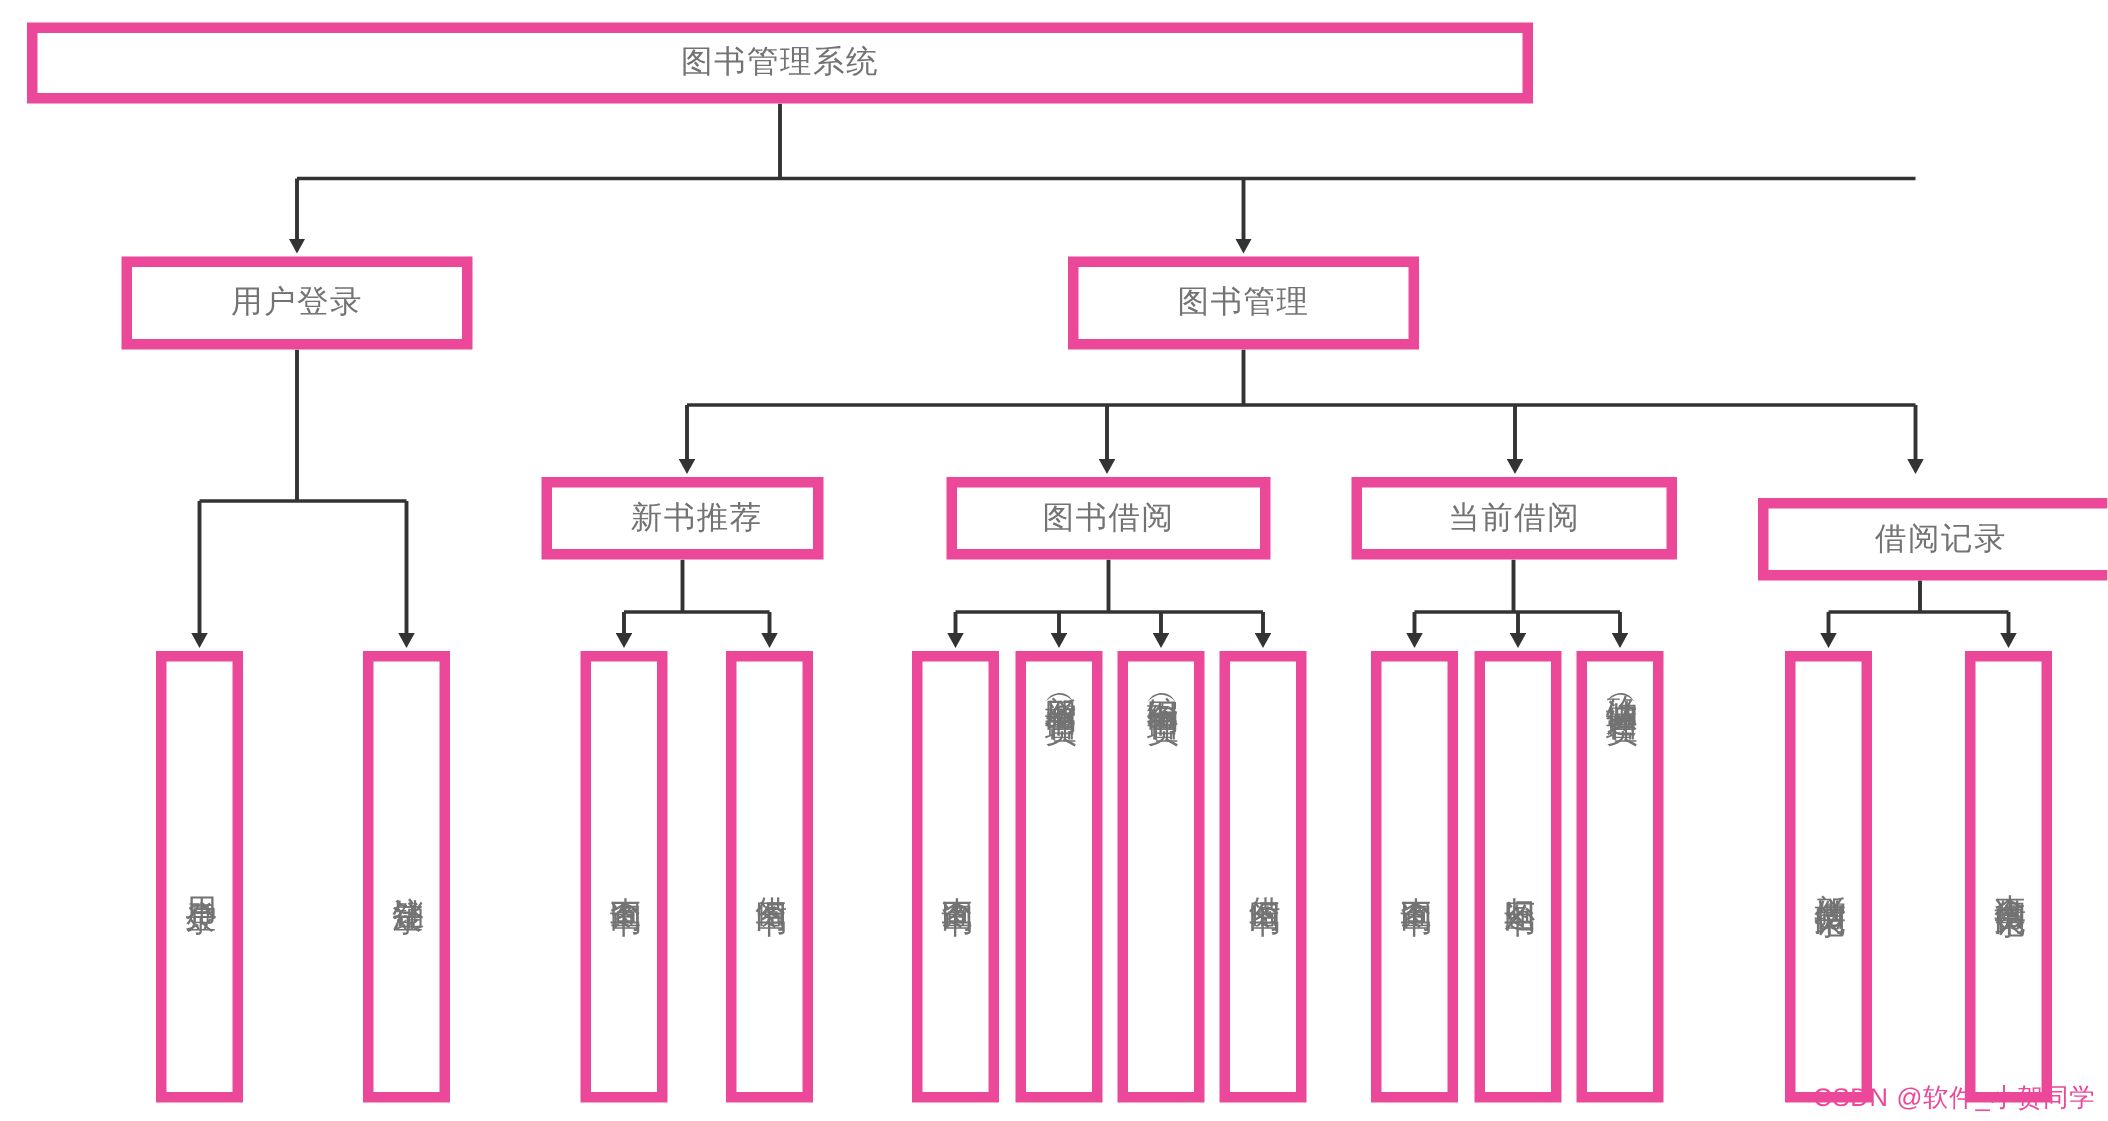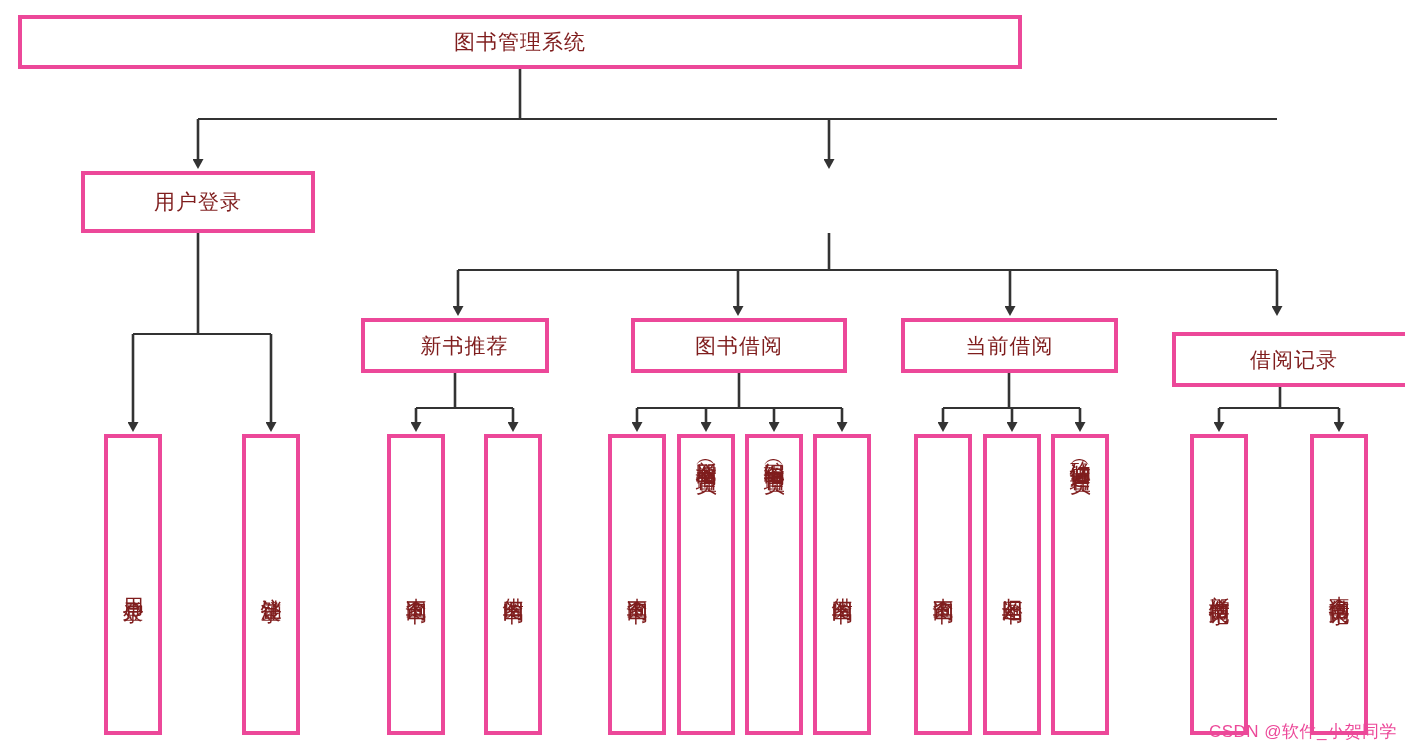--- a/index.html
+++ b/index.html
@@ -22,26 +22,26 @@
     position: absolute;
     left: 0;
     top: 0;
     width: 1405px;
     height: 747px;
     pointer-events: none;
   }
   .node {
     position: absolute;
     box-sizing: border-box;
-    border: 4px solid #ec4899;
+    border: 7px solid #ec4899;
     background: #ffffff;
     display: flex;
     align-items: center;
     justify-content: center;
-    color: #7f1d1d;
+    color: #737373;
     z-index: 2;
     text-align: right;
   }
   .node.horiz {
     font-size: 21px;
     line-height: 1.2;
     letter-spacing: 1px;
   }
   .node.vert {
     writing-mode: vertical-rl;
@@ -127,20 +127,23 @@
     </g>
   </svg>
 
   <div class="node horiz" style="left:18px; top:15px; width:1004px; height:54px;">
     <span class="node-label">图书管理系统</span>
   </div>
 
   <div class="node horiz" style="left:81px; top:171px; width:234px; height:62px;">
     <span class="node-label">用户登录</span>
   </div>
+  <div class="node horiz" style="left:712px; top:171px; width:234px; height:62px;">
+    <span class="node-label">图书管理</span>
+  </div>
 
   <div class="node horiz" style="left:361px; top:318px; width:188px; height:55px;padding-left:19px;">
     <span class="node-label">新书推荐</span>
   </div>
   <div class="node horiz" style="left:631px; top:318px; width:216px; height:55px;">
     <span class="node-label">图书借阅</span>
   </div>
   <div class="node horiz" style="left:901px; top:318px; width:217px; height:55px;">
     <span class="node-label">当前借阅</span>
   </div>

